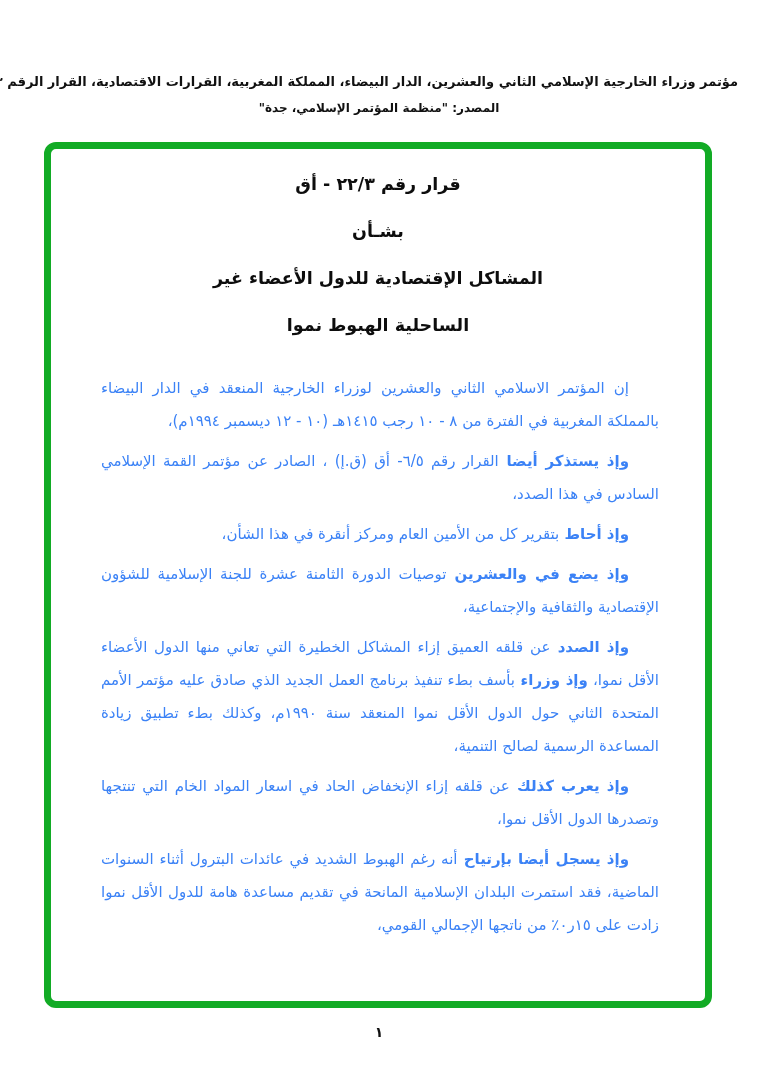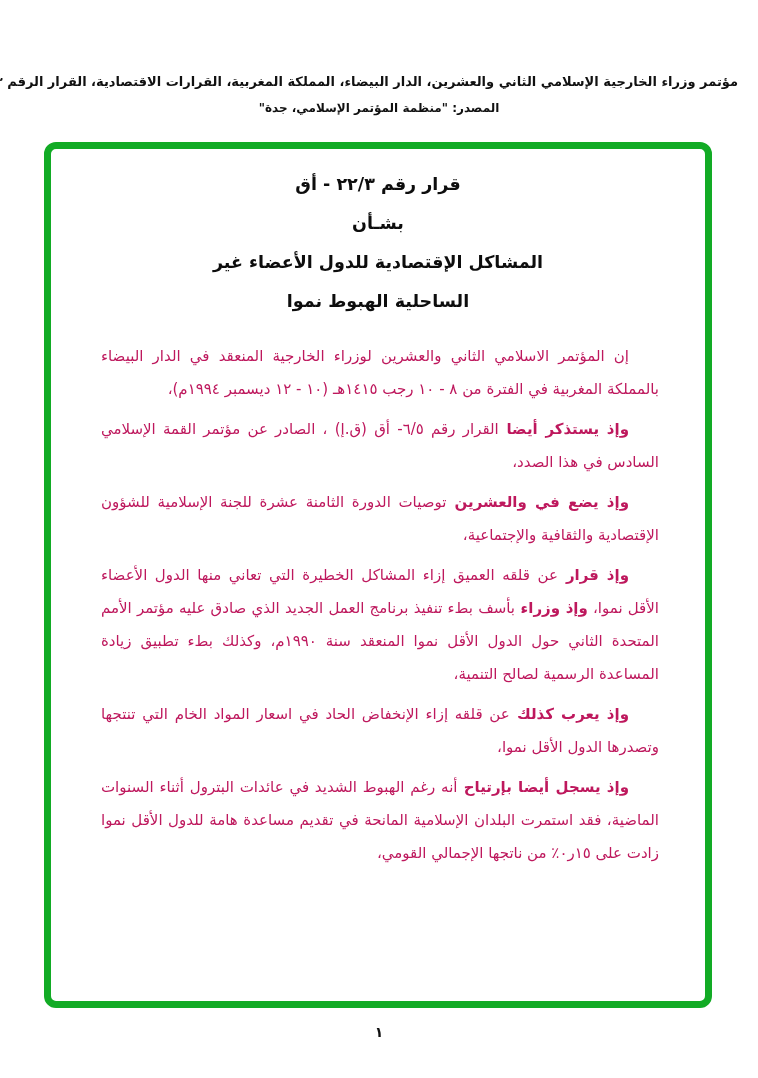--- a/index.html
+++ b/index.html
@@ -49,29 +49,29 @@
   .title-block {
     direction: rtl;
     text-align: center;
     font-weight: bold;
     font-size: 17.5px;
     line-height: 35px;
     margin-top: 18px;
     color: #0d0d0d;
   }
   .title-block div {
-    margin: 4px;
+    margin: 12px;
   }
   .body-text {
     direction: rtl;
     text-align: justify;
     font-size: 15px;
     line-height: 33px;
     padding: 17px 46px 0 50px;
-    color: #be185d;
+    color: #3b82f6;
   }
   .body-text p {
     margin: 0 0 7px 0;
     text-indent: 30px;
   }
   .body-text .lead {
     font-weight: bold;
   }
   .page-number {
     position: absolute;
@@ -95,20 +95,21 @@
 <div class="green-frame">
   <div class="title-block">
     <div>قرار رقم ٢٢/٣ - أق</div>
     <div>بشـأن</div>
     <div>المشاكل الإقتصادية للدول الأعضاء غير</div>
     <div>الساحلية الهبوط نموا</div>
   </div>
   <div class="body-text">
       <p><span class="">إن المؤتمر الاسلامي الثاني والعشرين لوزراء الخارجية  المنعقد في الدار البيضاء بالمملكة المغربية في الفترة من ٨ - ١٠ رجب ١٤١٥هـ (١٠ - ١٢ ديسمبر ١٩٩٤م)،</span></p>
       <p><span class="lead">وإذ يستذكر أيضا </span><span class="">القرار رقم ٦/٥- أق (ق.إ) ، الصادر عن مؤتمر القمة الإسلامي السادس في هذا الصدد،</span></p>
+      <p><span class="lead">وإذ أحاط </span><span class="">بتقرير كل من الأمين العام ومركز أنقرة في هذا الشأن،</span></p>
       <p><span class="lead">وإذ يضع في والعشرين </span><span class="">توصيات الدورة الثامنة عشرة للجنة الإسلامية للشؤون الإقتصادية والثقافية والإجتماعية،</span></p>
-      <p><span class="lead">وإذ قرار </span><span class="">عن قلقه العميق إزاء المشاكل الخطيرة التي تعاني منها الدول الأعضاء الأقل نموا، </span><span class="lead">وإذ وزراء </span><span class="">بأسف بطء تنفيذ برنامج العمل الجديد الذي صادق عليه مؤتمر الأمم المتحدة الثاني حول الدول الأقل نموا المنعقد سنة ١٩٩٠م، وكذلك بطء تطبيق زيادة المساعدة الرسمية لصالح التنمية،</span></p>
+      <p><span class="lead">وإذ الصدد </span><span class="">عن قلقه العميق إزاء المشاكل الخطيرة التي تعاني منها الدول الأعضاء الأقل نموا، </span><span class="lead">وإذ وزراء </span><span class="">بأسف بطء تنفيذ برنامج العمل الجديد الذي صادق عليه مؤتمر الأمم المتحدة الثاني حول الدول الأقل نموا المنعقد سنة ١٩٩٠م، وكذلك بطء تطبيق زيادة المساعدة الرسمية لصالح التنمية،</span></p>
       <p><span class="lead">وإذ يعرب كذلك </span><span class="">عن قلقه إزاء الإنخفاض الحاد في اسعار المواد الخام التي تنتجها وتصدرها الدول الأقل نموا،</span></p>
       <p><span class="lead">وإذ يسجل أيضا بإرتياح </span><span class="">أنه رغم الهبوط الشديد في عائدات البترول أثناء السنوات الماضية، فقد استمرت البلدان الإسلامية المانحة في تقديم مساعدة هامة للدول الأقل نموا زادت على ١٥ر٠٪ من ناتجها الإجمالي القومي،</span></p>
     </div>
 </div>
 
 <div class="page-number">١</div>
 
 </body></html>

